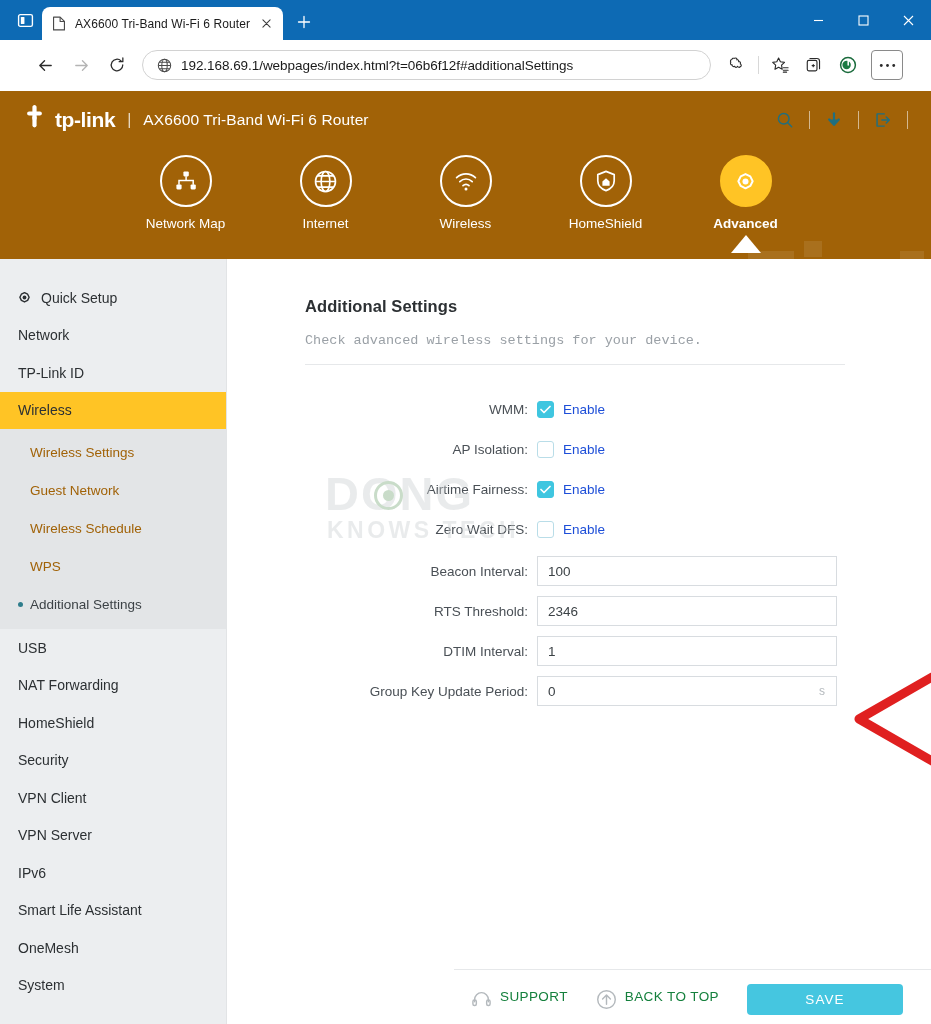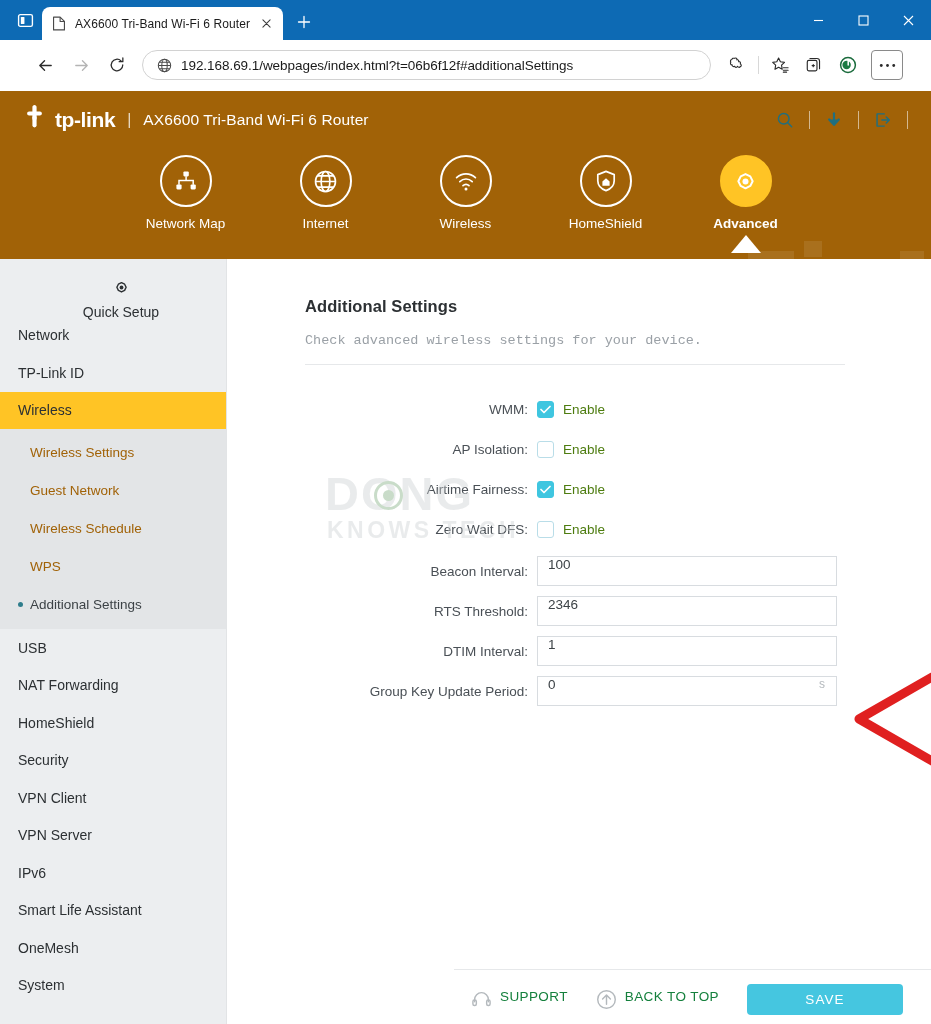--- a/index.html
+++ b/index.html
@@ -127,21 +127,21 @@
   .tl-body { display: flex; height: 769px; background:#fff; }
 
   .tl-sidebar {
     width: 227px; background: #eceef0; flex: none; padding-top: 20px;
     border-right: 1px solid #e2e4e6; position: relative;
   }
   .side-item {
     height: 37.5px; display: flex; align-items: center; padding-left: 18px;
     font-size: 14px; color: #2c3033; cursor: pointer; gap: 8px;
   }
-  .side-item.quick { padding-left: 16px; flex-direction: column; }
+  .side-item.quick { padding-left: 16px; }
   .side-item.active { background: #ffc425; color: #2c3033; font-weight: 400; }
   .side-sub-wrap { background: #e3e5e7; padding: 4px 0 6px; }
   .side-sub {
     height: 38px; display: flex; align-items: center; padding-left: 30px;
     font-size: 13.5px; color: #a16207; cursor: pointer;
   }
   .side-sub.current { color: #3c4246; padding-left: 18px; }
   .side-sub.current .dot {
     width: 5px; height: 5px; border-radius: 50%; background: #2f7d8c;
     display: inline-block; margin-right: 7px;
@@ -160,25 +160,25 @@
     width: 232px; text-align: right; font-size: 13.5px; color: #4a5056;
     padding-right: 9px; flex: none;
   }
   .cbwrap { display: flex; align-items: center; gap: 9px; cursor: pointer; }
   .cbox {
     width: 17px; height: 17px; border-radius: 3px; border: 1px solid #b9dde8;
     background: #fff; display: flex; align-items: center; justify-content: center;
     flex: none;
   }
   .cbox.on { background: #3fc6e0; border-color: #3fc6e0; }
-  .cbtext { font-size: 13.5px; color: #4d7c0f; }
+  .cbtext { font-size: 13.5px; color: #1d4ed8; }
 
   .finput {
     width: 300px; height: 30px; border: 1px solid #d8dce0; border-radius: 0;
-    background: #fff; display: flex; padding: 0 10px;
+    background: #fff; display: flex; align-items: center; padding: 0 10px;
     font-size: 13.5px; color: #3c4246; position: relative;
   }
   .finput .unit {
     position: absolute; right: 11px; font-size: 12px; color: #b4b9bd;
   }
 
   
   .watermark {
     position: absolute; left: 98px; top: 215px; pointer-events: none;
     opacity: .42; user-select: none;

